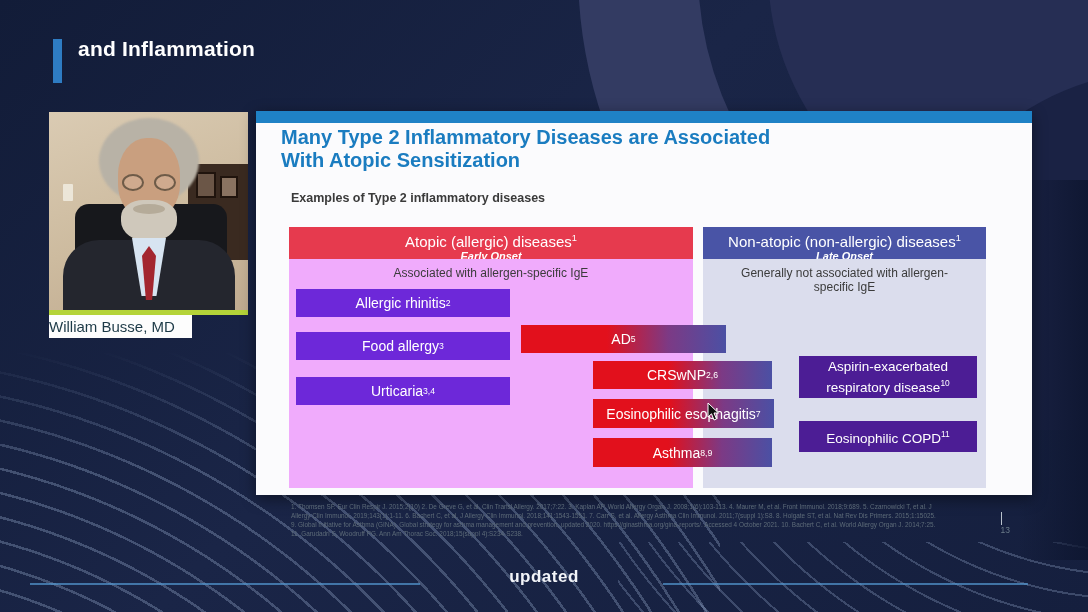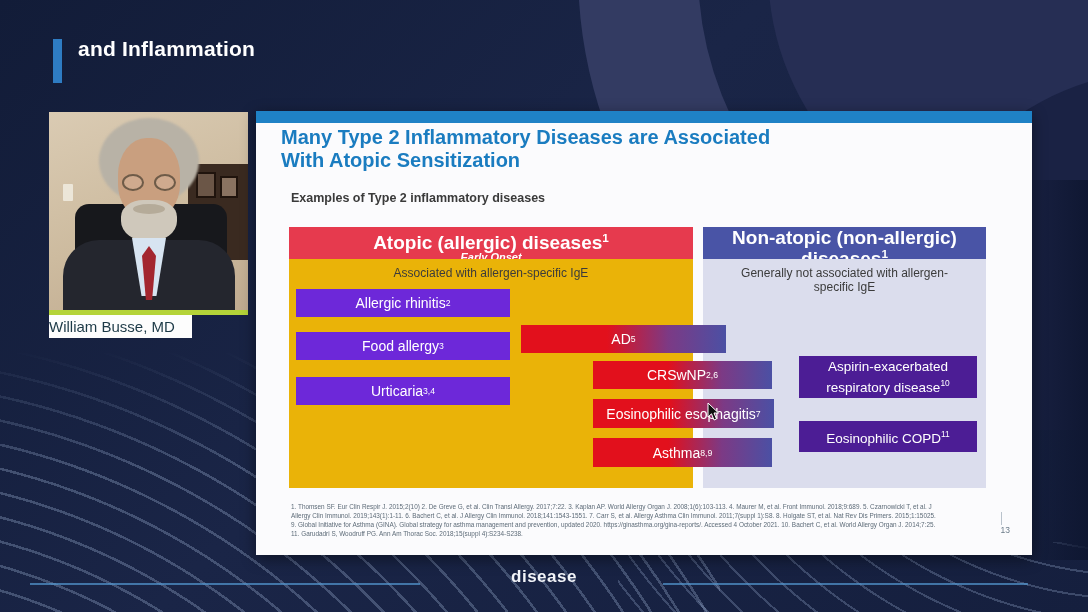--- a/index.html
+++ b/index.html
@@ -46,35 +46,35 @@
   .suit { position:absolute; left:14px; top:128px; width:172px; height:70px; background:#24262e; border-radius:36px 36px 0 0; }
   .shirt { position:absolute; left:83px; top:126px; width:34px; height:58px; background:#d7e4f1;
     clip-path:polygon(0 0, 100% 0, 72% 100%, 28% 100%); }
   .tie { position:absolute; left:93px; top:134px; width:14px; height:54px; background:#a3262f;
     clip-path:polygon(50% 0, 100% 18%, 72% 100%, 28% 100%, 0 18%); }
   .lime-bar { position:absolute; left:49px; top:310px; width:199px; height:5px; background:#b4d339; }
   .nameplate { position:absolute; left:49px; top:315px; width:143px; height:23px; background:#fdfdfd;
     color:#1d3a47; font-size:15px; line-height:23px; padding-left:0; }
 
   
-  .slide { position:absolute; left:256px; top:111px; width:776px; height:444px; background:#fbfbfd;
+  .slide { position:absolute; left:256px; top:111px; width:776px; height:384px; background:#fbfbfd;
     box-shadow:0 4px 14px rgba(0,0,0,.45); }
   .slide-topbar { position:absolute; left:0; top:0; width:776px; height:12px; background:#1f82c6; }
   .slide-title { position:absolute; left:25px; top:15px; width:620px; color:#1a7cc0;
     font-size:20px; font-weight:700; line-height:23px; }
   .slide-subtitle { position:absolute; left:35px; top:80px; color:#3a3a3a; font-size:12.5px; font-weight:700; }
 
   
   .col-header { position:absolute; top:116px; height:32px; color:#fff; text-align:center; padding-top:3px; }
-  .col-header .h1 { font-size:19px; font-weight:700; line-height:16px; }
+  .col-header .h1 { font-size:15px; font-weight:400; line-height:16px; }
   .col-header .h2 { font-size:11px; font-weight:700; font-style:italic; line-height:12px; }
   .col-header.atopic { left:33px; width:404px; background:#e63a4e; }
   .col-header.nonatopic { left:447px; width:283px; background:#4954a6; }
   .panel { position:absolute; top:148px; height:229px; }
-  .panel.atopic { left:33px; width:404px; background:#eab308; }
+  .panel.atopic { left:33px; width:404px; background:#f0abfc; }
   .panel.nonatopic { left:447px; width:283px; background:#dbdded; }
   .panel-note { color:#3b3b3b; font-size:12px; text-align:center; margin-top:7px; line-height:14px; }
   .panel.nonatopic .panel-note { width:220px; margin-left:auto; margin-right:auto; }
 
   .dz-box { position:absolute; display:flex; align-items:center; justify-content:center;
     color:#fff; font-size:14px; }
   .dz-box sup, .col-header sup { font-size:.62em; }
   .red-box { background:#6d28d9; }
   .grad-box { background:linear-gradient(90deg,#e2101c 0%,#e2101c 42%,#7c3a85 72%,#4b50a4 100%);align-items:center; }
   .indigo-box { background:#4c1d95; font-size:13.5px; text-align:center; line-height:16px; }
@@ -213,19 +213,19 @@
       <div>9. Global Initiative for Asthma (GINA). Global strategy for asthma management and prevention, updated 2020. https://ginasthma.org/gina-reports/. Accessed 4 October 2021. 10. Bachert C, et al. World Allergy Organ J. 2014;7:25.</div>
       <div>11. Garudadri S, Woodruff PG. Ann Am Thorac Soc. 2018;15(suppl 4):S234-S238.</div>
     </div>
 
     <div class="page-num-wrap">
       <div class="page-divider"></div>
       <div class="page-num">13</div>
     </div>
   </div>
 
-  <div class="sanofi-logo">disease</div>
+  <div class="sanofi-logo">updated</div>
 
   <svg class="cursor" viewBox="0 0 13 19">
     <polygon points="1,1 1,15 4.5,11.8 7,18 9.5,17 7,11 11.5,11" fill="#111" stroke="#fff" stroke-width="1"></polygon>
   </svg>
 
 </div>
 
 </body></html>

